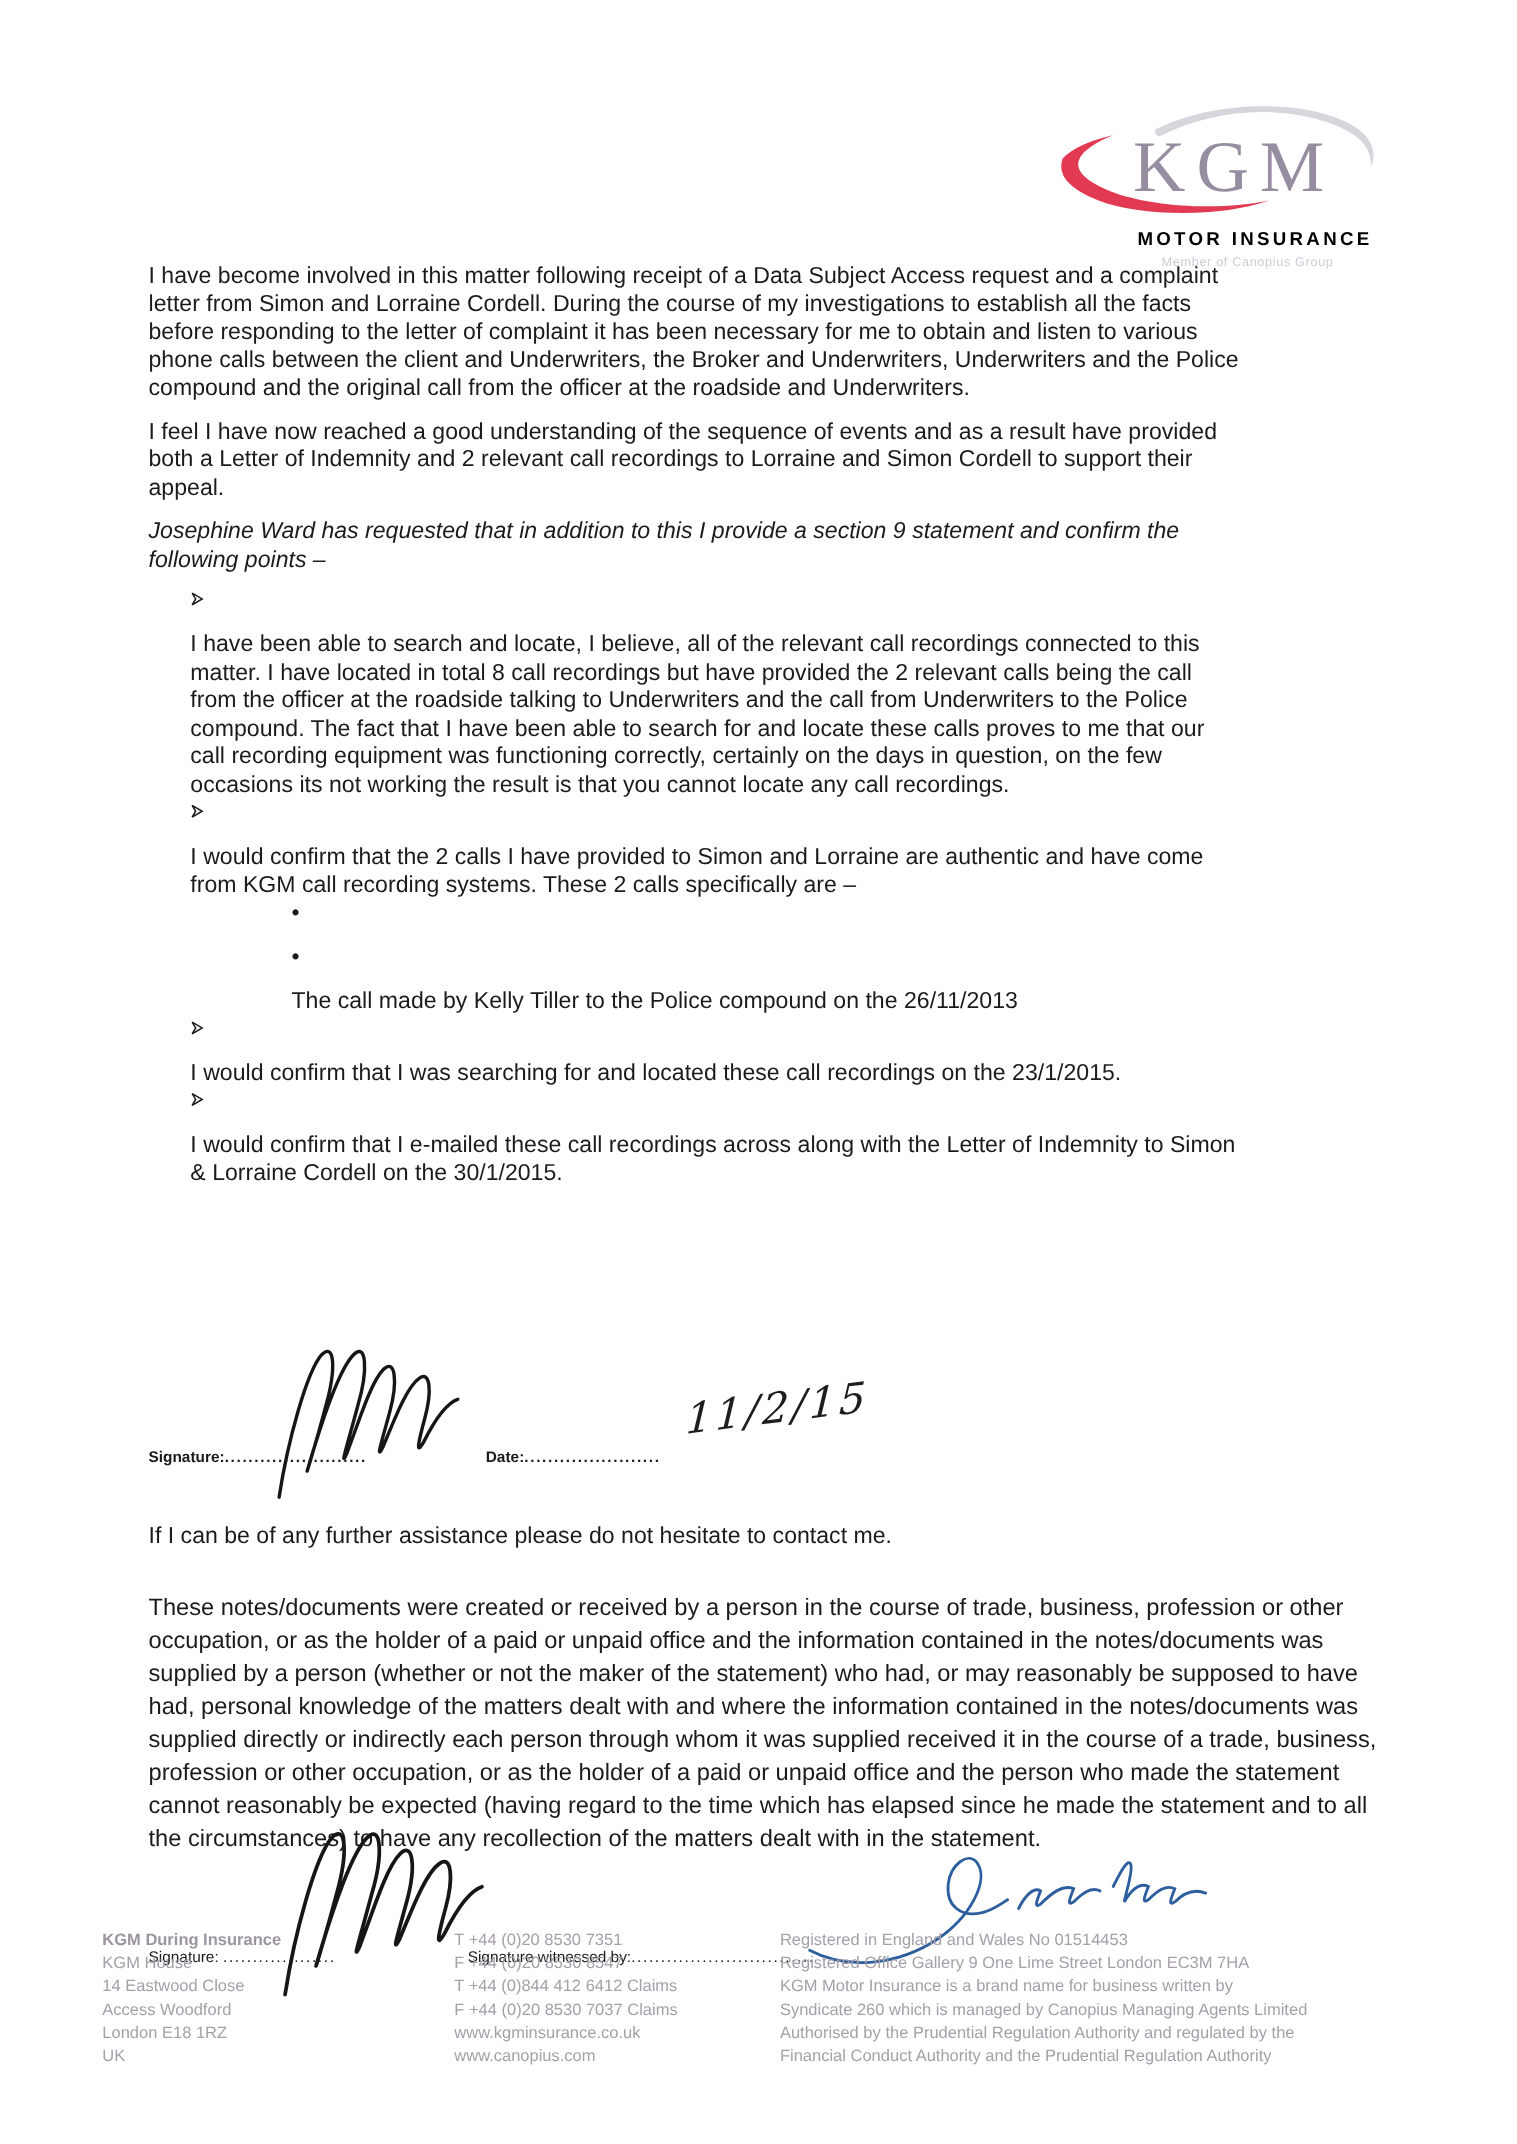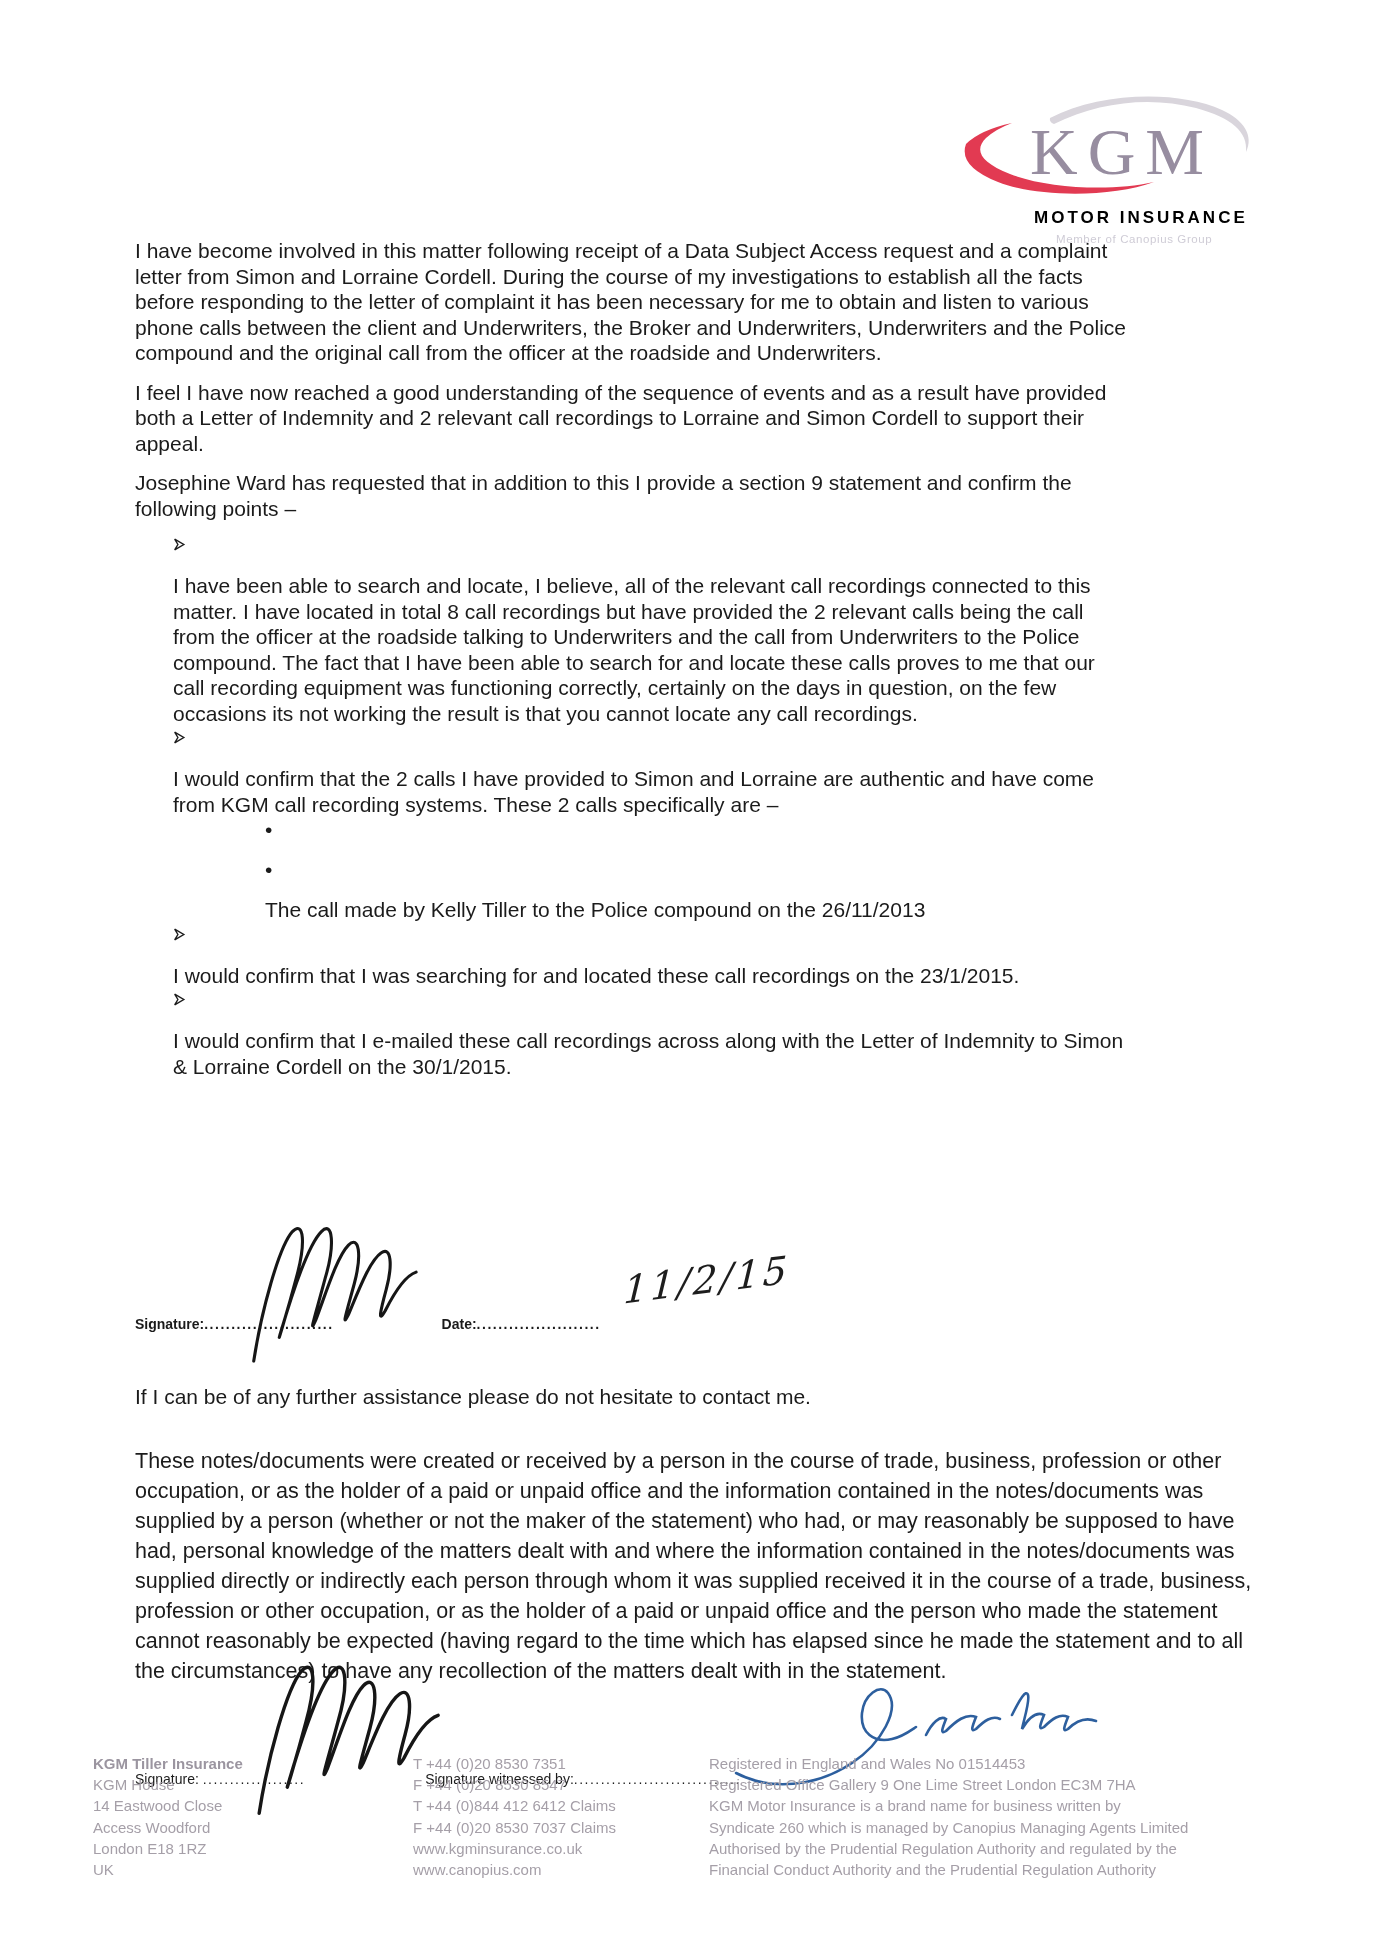--- a/index.html
+++ b/index.html
@@ -26,21 +26,21 @@
     font-size:11.5px;letter-spacing:.6px;
     color:#cfccd6;
   }
   
   .content{position:absolute;top:238px;left:135px;width:1130px;}
   .para{
     width:1010px;
     font-size:21px;line-height:25.5px;
     margin:0 0 14px 0;
   }
-  .para.p3{margin-bottom:12px;}
+  .para.p3{margin-bottom:12px;font-style:italic;}
   .bullets{margin-left:38px;}
   .b-row{display:flex;flex-direction:column;}
   .b-marker{
     width:36px;flex:0 0 36px;
     padding-top:4px;
   }
   .b-text{
     width:958px;
     font-size:21px;line-height:25.5px;
   }
@@ -186,21 +186,21 @@
         <span class="sl-label">Signature:</span>&nbsp;<span class="sl-dots">...................</span>
         <span class="sl-gap2"></span>
         <span class="sl-label">Signature witnessed by:</span><span class="sl-dots">...............................</span>
       </div>
     </div>
 
   </div>
 
   <div class="footer">
     <div class="f-col f-col-address">
-      <div class="f-line f-bold">KGM Tiller Insurance</div>
+      <div class="f-line f-bold">KGM During Insurance</div>
       <div class="f-line">KGM House</div>
       <div class="f-line">14 Eastwood Close</div>
       <div class="f-line">Access Woodford</div>
       <div class="f-line">London E18 1RZ</div>
       <div class="f-line">UK</div>
     </div>
     <div class="f-col f-col-contact">
       <div class="f-line">T +44 (0)20 8530 7351</div>
       <div class="f-line">F +44 (0)20 8530 8547</div>
       <div class="f-line">T +44 (0)844 412 6412 Claims</div>

